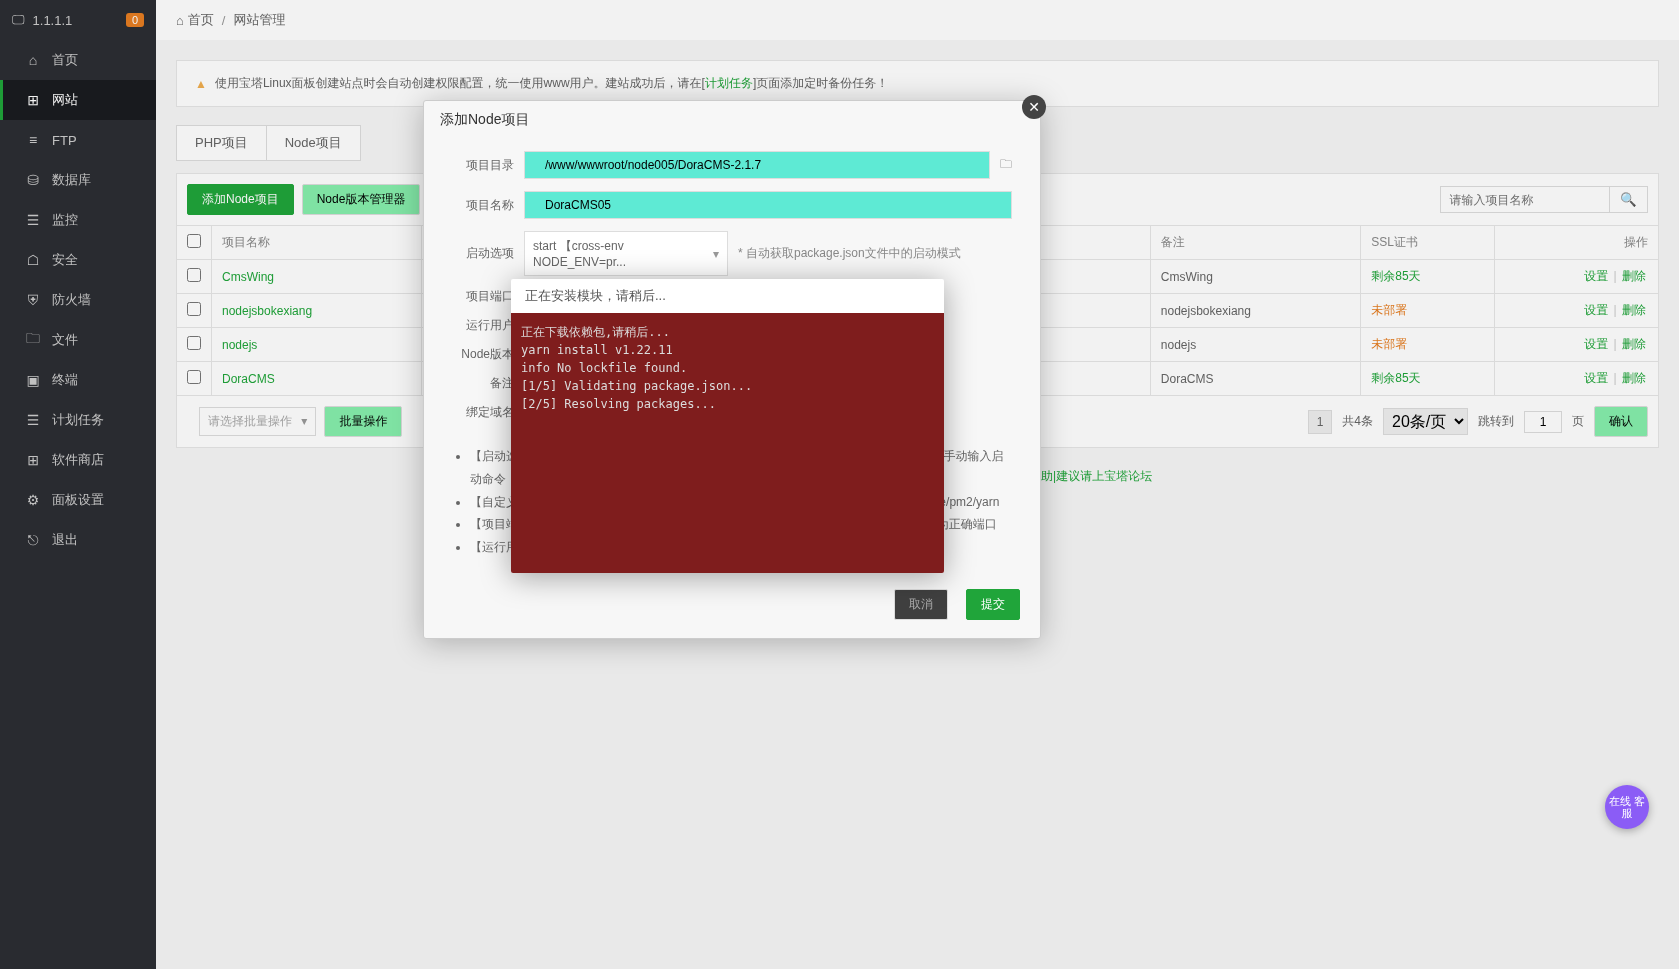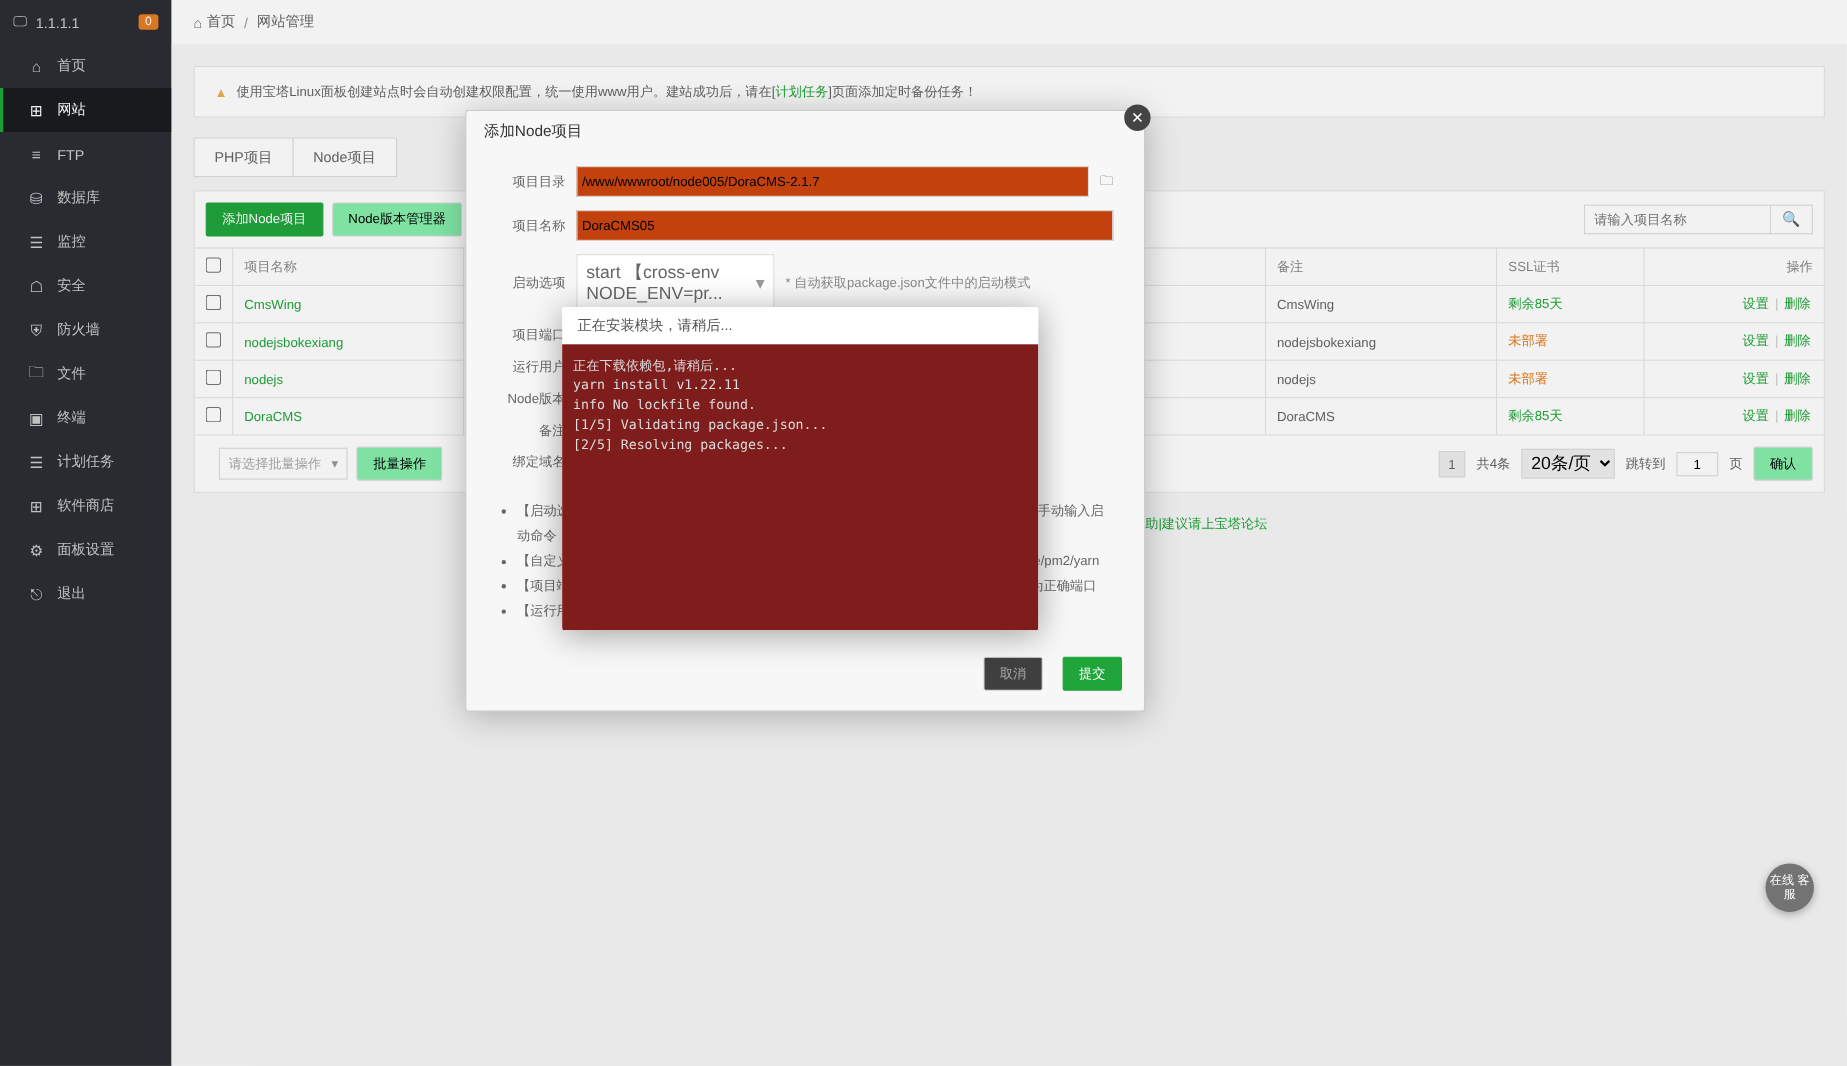--- a/index.html
+++ b/index.html
@@ -65,38 +65,38 @@
 
 
 .overlay { position:absolute; inset:0; background:rgba(0,0,0,0.05); }
 .modal { position:absolute; left:423px; top:100px; width:618px; background:#f7f7f7; border:1px solid #ccc; border-radius:3px; box-shadow:0 4px 30px rgba(0,0,0,0.25); }
 .modal-hd { padding:10px 16px; font-size:14px; color:#333; }
 .modal-close { position:absolute; right:-6px; top:-6px; width:24px; height:24px; border-radius:50%; background:#444; color:#fff; display:flex; align-items:center; justify-content:center; cursor:pointer; font-size:14px; }
 .modal-body { padding:12px 28px 4px; }
 .frow { display:flex; align-items:center; margin-bottom:12px; font-size:12px; }
 .frow .lbl { width:62px; text-align:right; margin-right:10px; color:#666; }
 .frow .inp { flex:1; }
-.frow input[type=text] { width:100%; border:1px solid #ddd; padding:6px 4px; font-size:12px; background:#c2410c; }
+.frow input[type=text] { width:100%; border:1px solid #ddd; padding:6px 20px; font-size:12px; background:#5eead4; }
 .frow .folder-ico { margin-left:10px; color:#666; cursor:pointer; }
-.frow .dd { width:180px; border:1px solid #ddd; padding:6px 8px; background:#fff; display:flex; align-items:center; font-size:16px; color:#666; }
+.frow .dd { width:204px; border:1px solid #ddd; padding:6px 8px; background:#fff; display:flex; align-items:center; font-size:12px; color:#666; }
 .frow .dd .caret { margin-left:auto; color:#999; }
 .frow .hint { margin-left:10px; color:#888; font-size:12px; }
 
 .notes { padding:8px 28px 18px; }
 .notes ul { list-style:disc; margin-left:18px; }
 .notes li { font-size:12px; color:#666; line-height:1.9; }
 
 .modal-ft { display:flex; justify-content:flex-end; padding:12px 20px 18px; gap:10px; }
 
 
 .console-box { position:absolute; left:511px; top:279px; width:433px; background:#fff; box-shadow:0 4px 30px rgba(0,0,0,0.35); border-radius:2px; overflow:hidden; }
 .console-hd { padding:8px 14px; font-size:13px; color:#555; }
 .console-bd { background:#7f1d1d; color:#dcdcdc; font-family:Consolas,monospace; font-size:12px; padding:10px 10px; height:260px; white-space:pre; line-height:1.5; }
 
-.fab { position:absolute; right:30px; bottom:140px; width:44px; height:44px; border-radius:50%; background:#737373; color:#fff; display:flex; align-items:center; justify-content:center; font-size:11px; line-height:1.1; text-align:center; cursor:pointer; box-shadow:0 2px 8px rgba(0,0,0,0.3); }
+.fab { position:absolute; right:30px; bottom:140px; width:44px; height:44px; border-radius:50%; background:#8b5cf6; color:#fff; display:flex; align-items:center; justify-content:center; font-size:11px; line-height:1.1; text-align:center; cursor:pointer; box-shadow:0 2px 8px rgba(0,0,0,0.3); }
 
 input[type=checkbox]{ width:14px; height:14px; }
 </style>
 </head>
 <body>
 
 <div class="app">
 
   <div class="sidebar">
     <div class="sb-top">

